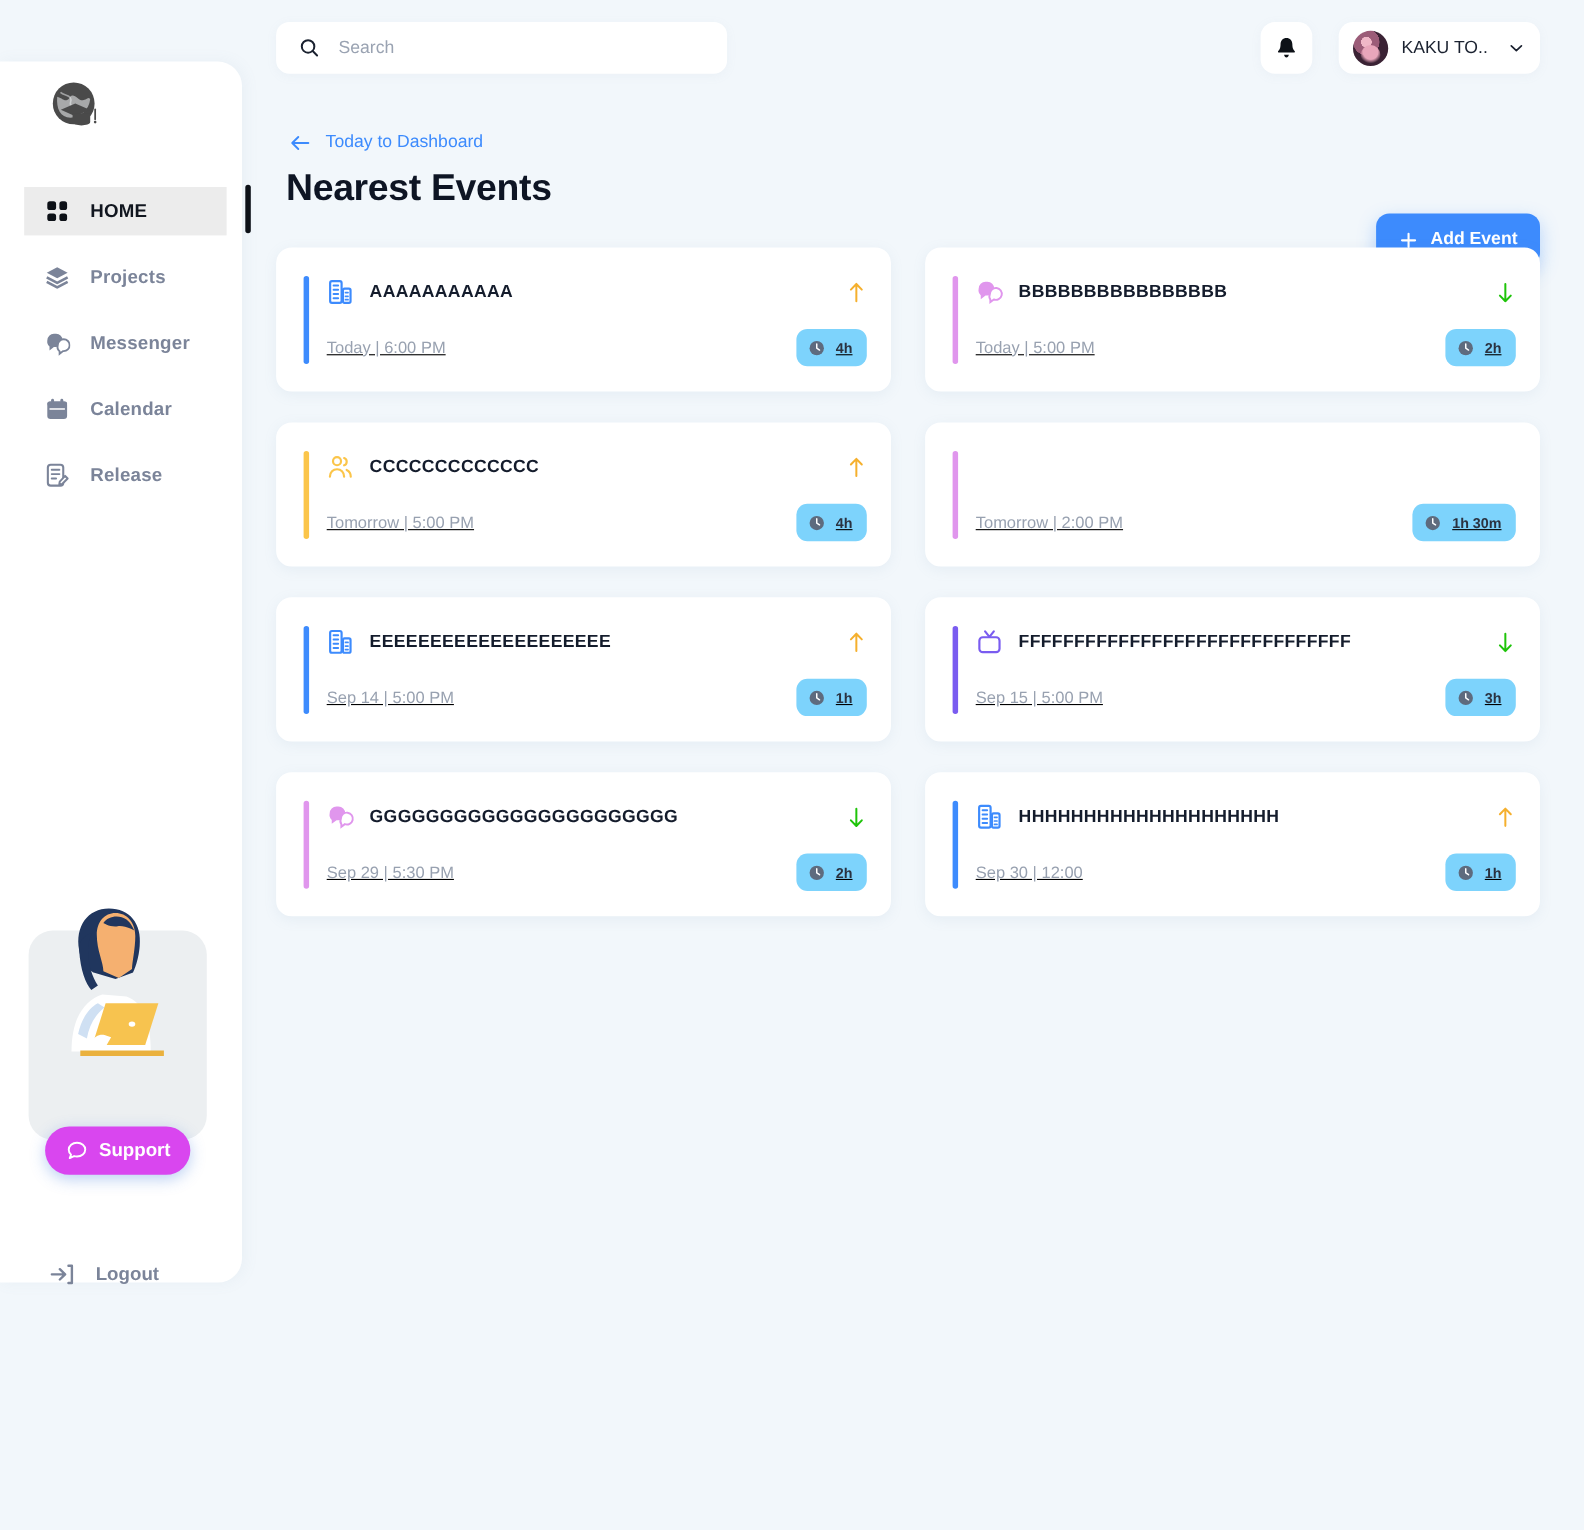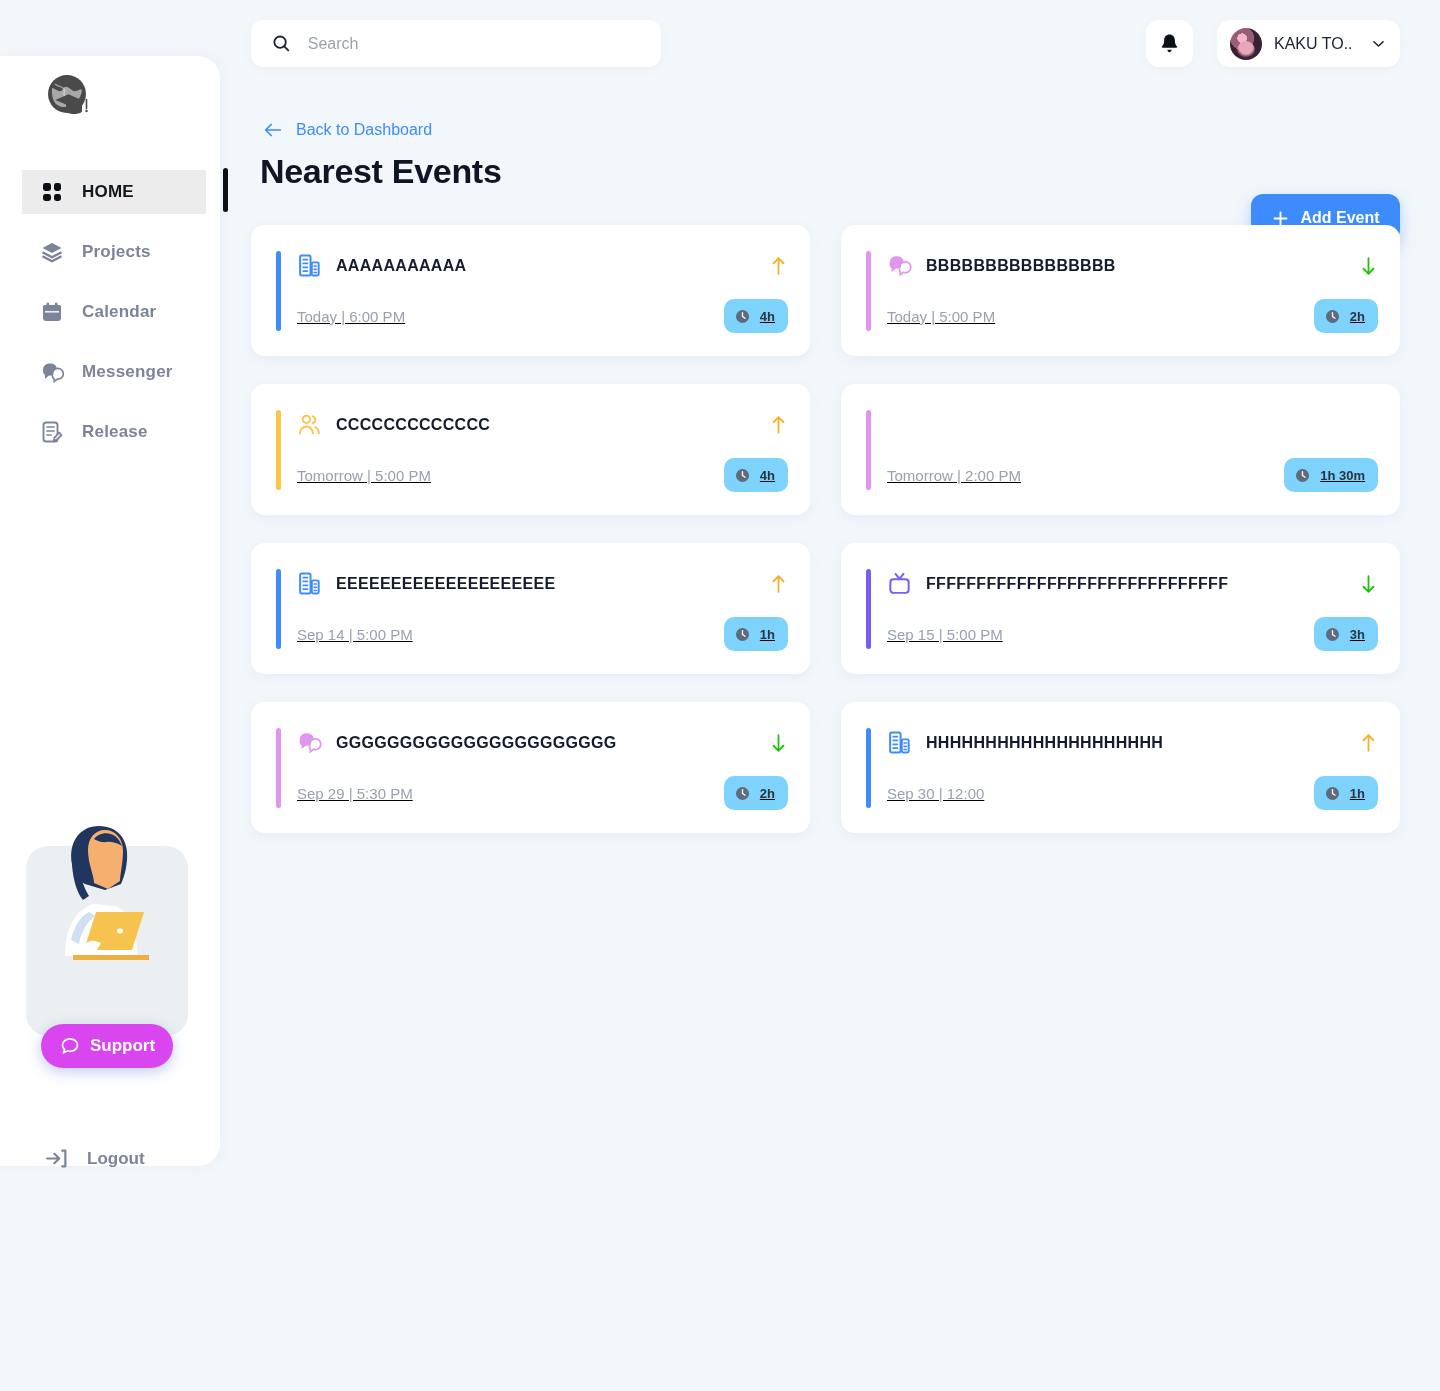--- a/index.html
+++ b/index.html
@@ -273,39 +273,39 @@
       <span class="nav-label">HOME</span>
     </div>
 
     <div class="nav-item">
       <svg class="nav-icon" viewBox="0 0 24 24">
         <path d="M12 3 2.5 8 12 13l9.5-5z" fill="#7b8499"></path>
         <path d="M2.5 12.2 12 17.2l9.5-5" stroke="#7b8499" stroke-width="2.4" fill="none" stroke-linejoin="round"></path>
         <path d="M2.5 16.2 12 21.2l9.5-5" stroke="#7b8499" stroke-width="2.4" fill="none" stroke-linejoin="round"></path>
       </svg>
       <span class="nav-label">Projects</span>
+    </div>
+
+    <div class="nav-item">
+      <svg class="nav-icon" viewBox="0 0 24 24">
+        <path d="M3 9.5a6 6 0 0 1 6-6h2a6 6 0 0 1 0 12H9l-4 3.2V15A6 6 0 0 1 3 9.5z" fill="#7b8499"></path>
+        <path d="M12.5 13.8a5.4 5.4 0 0 1 5.4-5.4 5.4 5.4 0 0 1 0 10.8h-.6l-3.1 2.4v-2.2a5.4 5.4 0 0 1-1.7-5.6z" fill="#fff" stroke="#7b8499" stroke-width="1.7"></path>
+      </svg>
+      <span class="nav-label">Messenger</span>
     </div>
 
     <div class="nav-item">
       <svg class="nav-icon" viewBox="0 0 24 24">
         <rect x="3" y="5" width="18" height="16" rx="3" fill="#7b8499"></rect>
         <rect x="3" y="5" width="18" height="4" rx="2" fill="#7b8499"></rect>
         <rect x="6.5" y="2.5" width="2.6" height="5" rx="1.3" fill="#7b8499"></rect>
         <rect x="14.9" y="2.5" width="2.6" height="5" rx="1.3" fill="#7b8499"></rect>
         <rect x="5" y="11" width="14" height="1.6" fill="#fff" opacity=".85"></rect>
       </svg>
       <span class="nav-label">Calendar</span>
-    </div>
-
-    <div class="nav-item">
-      <svg class="nav-icon" viewBox="0 0 24 24">
-        <path d="M3 9.5a6 6 0 0 1 6-6h2a6 6 0 0 1 0 12H9l-4 3.2V15A6 6 0 0 1 3 9.5z" fill="#7b8499"></path>
-        <path d="M12.5 13.8a5.4 5.4 0 0 1 5.4-5.4 5.4 5.4 0 0 1 0 10.8h-.6l-3.1 2.4v-2.2a5.4 5.4 0 0 1-1.7-5.6z" fill="#fff" stroke="#7b8499" stroke-width="1.7"></path>
-      </svg>
-      <span class="nav-label">Messenger</span>
     </div>
 
     <div class="nav-item">
       <svg class="nav-icon" viewBox="0 0 24 24">
         <rect x="3.5" y="2.5" width="14" height="19" rx="2.6" fill="none" stroke="#7b8499" stroke-width="1.9"></rect>
         <path d="M7 7h7M7 11h7M7 15h4" stroke="#7b8499" stroke-width="1.7" stroke-linecap="round"></path>
         <path d="M19.2 12.6 21.5 15l-5 5-2.6.4.4-2.6z" fill="#fff" stroke="#7b8499" stroke-width="1.8" stroke-linejoin="round"></path>
       </svg>
       <span class="nav-label">Release</span>
     </div>
@@ -364,21 +364,21 @@
   <span id="user-name">KAKU TO..</span>
   <svg width="17" height="17" viewBox="0 0 24 24">
     <path d="M5.5 9.5 12 15.5l6.5-6" stroke="#1b2230" stroke-width="2.2" fill="none" stroke-linecap="round" stroke-linejoin="round"></path>
   </svg>
 </div>
 
 <div id="back-link">
   <svg width="22" height="22" viewBox="0 0 24 24">
     <path d="M20 12H4.5M10 6 4 12l6 6" stroke="#3d8bfd" stroke-width="1.9" fill="none" stroke-linecap="round" stroke-linejoin="round"></path>
   </svg>
-  <span class="back-label">Back to Dashboard</span>
+  <span class="back-label">Today to Dashboard</span>
 </div>
 
 <h1 id="page-title">Nearest Events</h1>
 
 <div id="add-event-btn">
   <svg width="19" height="19" viewBox="0 0 24 24">
     <path d="M12 4.5v15M4.5 12h15" stroke="#fff" stroke-width="2.4" stroke-linecap="round"></path>
   </svg>
   <span class="add-label">Add Event</span>
 </div>

